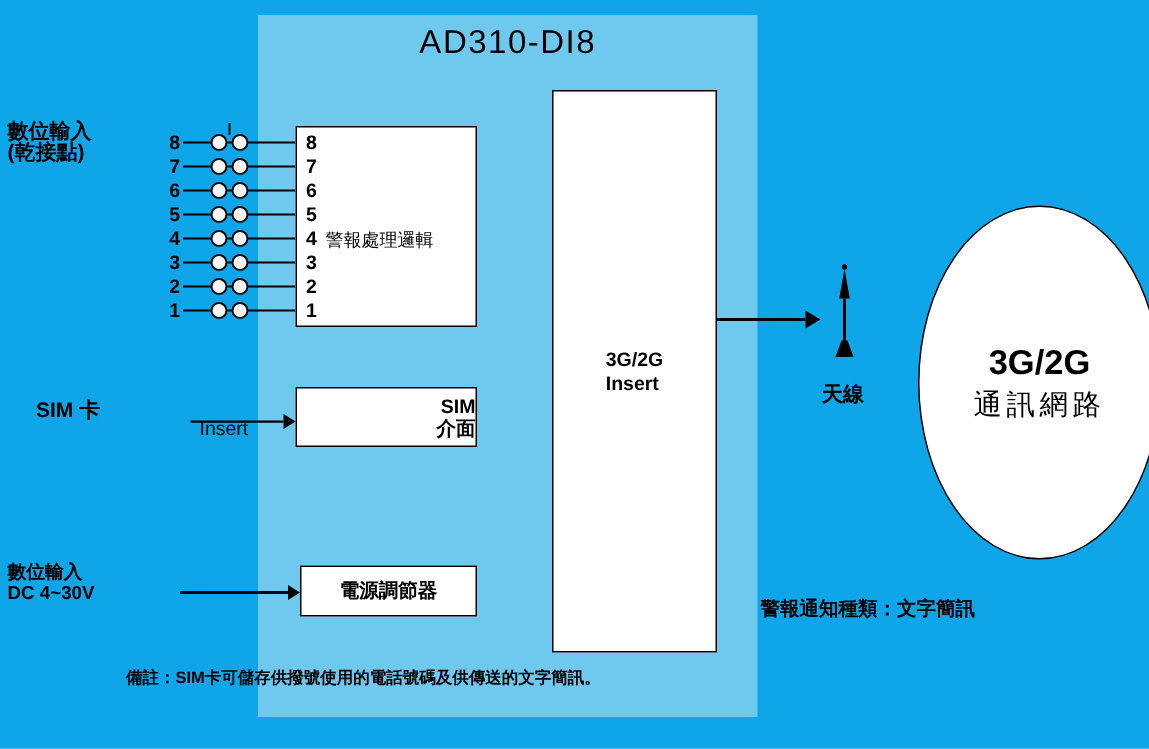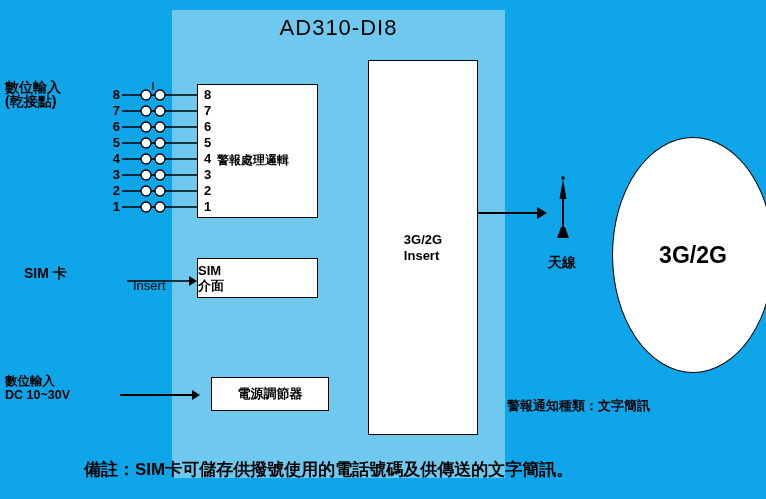--- a/index.html
+++ b/index.html
@@ -15,46 +15,46 @@
   .svg-layer { position: absolute; left: 0; top: 0; width: 766px; height: 499px; z-index: 1; pointer-events: none; }
   .title {
     position: absolute; left: 172px; top: 15px; width: 333px; text-align: center;
     font-size: 22px; letter-spacing: 1px; z-index: 2;
   }
   .whitebox {
     position: absolute; background: #fff; border: 1px solid #000; z-index: 2;
   }
   .alarm-box { left: 197px; top: 84px; width: 121px; height: 134px; }
   .sim-box { left: 197px; top: 258px; width: 121px; height: 40px;
-    display: flex; flex-direction: column; align-items: flex-start; justify-content: center;
+    display: flex; flex-direction: column; align-items: flex-end; justify-content: center;
     font-weight: bold; font-size: 13px; line-height: 15px; }
   .power-box { left: 200px; top: 377px; width: 118px; height: 34px;
     display: flex; align-items: center; justify-content: center;
-    font-weight: bold; font-size: 13px; margin-left: 11px; }
+    font-weight: bold; font-size: 13px; }
   .engine-box { left: 368px; top: 60px; width: 110px; height: 375px;
     display: flex; align-items: center; justify-content: center; }
   .engine-text { font-weight: bold; font-size: 13px; line-height: 16px; text-align: left; }
   .ch { position: absolute; font-weight: bold; font-size: 13px; line-height: 16px; z-index: 3; }
   .ch-out { left: 100px; width: 20px; text-align: right; }
   .ch-in  { left: 204px; width: 16px; }
   .side-label { position: absolute; font-weight: bold; font-size: 14px; line-height: 14px; z-index: 2; }
   .insert-label { position: absolute; left: 133px; top: 278px; font-size: 13px; z-index: 2; }
-  .logic-label { position: absolute; left: 217px; top: 152px; font-size: 12px; font-weight: bold;
+  .logic-label { position: absolute; left: 217px; top: 152px; font-size: 12px; font-weight: normal;
     font-family: "Liberation Serif", serif; z-index: 3; }
   .ellipse {
     position: absolute; left: 612px; top: 137px; width: 162px; height: 236px;
     border: 1px solid #000; border-radius: 50%;
     display: flex; flex-direction: column; align-items: center; justify-content: center;
     z-index: 2; background: #fff;
   }
   .net-3g { font-weight: bold; font-size: 23px; }
   .net-name { font-size: 19px; letter-spacing: 3px; font-family: "Liberation Serif", serif; margin-top: 2px; }
   .alarm-type { position: absolute; left: 507px; top: 397px; font-size: 13px; font-weight: bold;
     font-family: "Liberation Serif", serif; z-index: 2; }
-  .footnote { position: absolute; left: 84px; top: 458px; font-size: 17px; font-weight: bold; z-index: 2; }
+  .footnote { position: absolute; left: 84px; top: 444px; font-size: 11px; font-weight: bold; z-index: 2; }
 </style>
 </head>
 <body>
 
 <div class="stage">
 
   <div class="panel" style="background: rgb(111, 200, 238);"></div>
 
   <svg class="svg-layer" viewBox="0 0 766 499">
     <g stroke="#000" stroke-width="1.3" fill="none">
@@ -137,33 +137,34 @@
 
   <div class="side-label" style="left:24px; top:266px;">SIM 卡</div>
   <div class="insert-label">Insert</div>
   <div class="whitebox sim-box">
     <div>SIM</div>
     <div>介面</div>
   </div>
 
   <div class="side-label" style="left:5px; top:374px; font-size:12.5px;">
     <div>數位輸入</div>
-    <div>DC 10~30V</div>
+    <div>DC 4~30V</div>
   </div>
   <div class="whitebox power-box">電源調節器</div>
 
   <div class="whitebox engine-box">
     <div class="engine-text">
       <div>3G/2G</div>
       <div>Insert</div>
     </div>
   </div>
 
   <div class="side-label" style="left:548px; top:255px;">天線</div>
 
   <div class="ellipse">
     <div class="net-3g">3G/2G</div>
+    <div class="net-name">通訊網路</div>
   </div>
 
   <div class="alarm-type">警報通知種類：文字簡訊</div>
   <div class="footnote">備註：SIM卡可儲存供撥號使用的電話號碼及供傳送的文字簡訊。</div>
 
 </div>
 
 </body></html>

